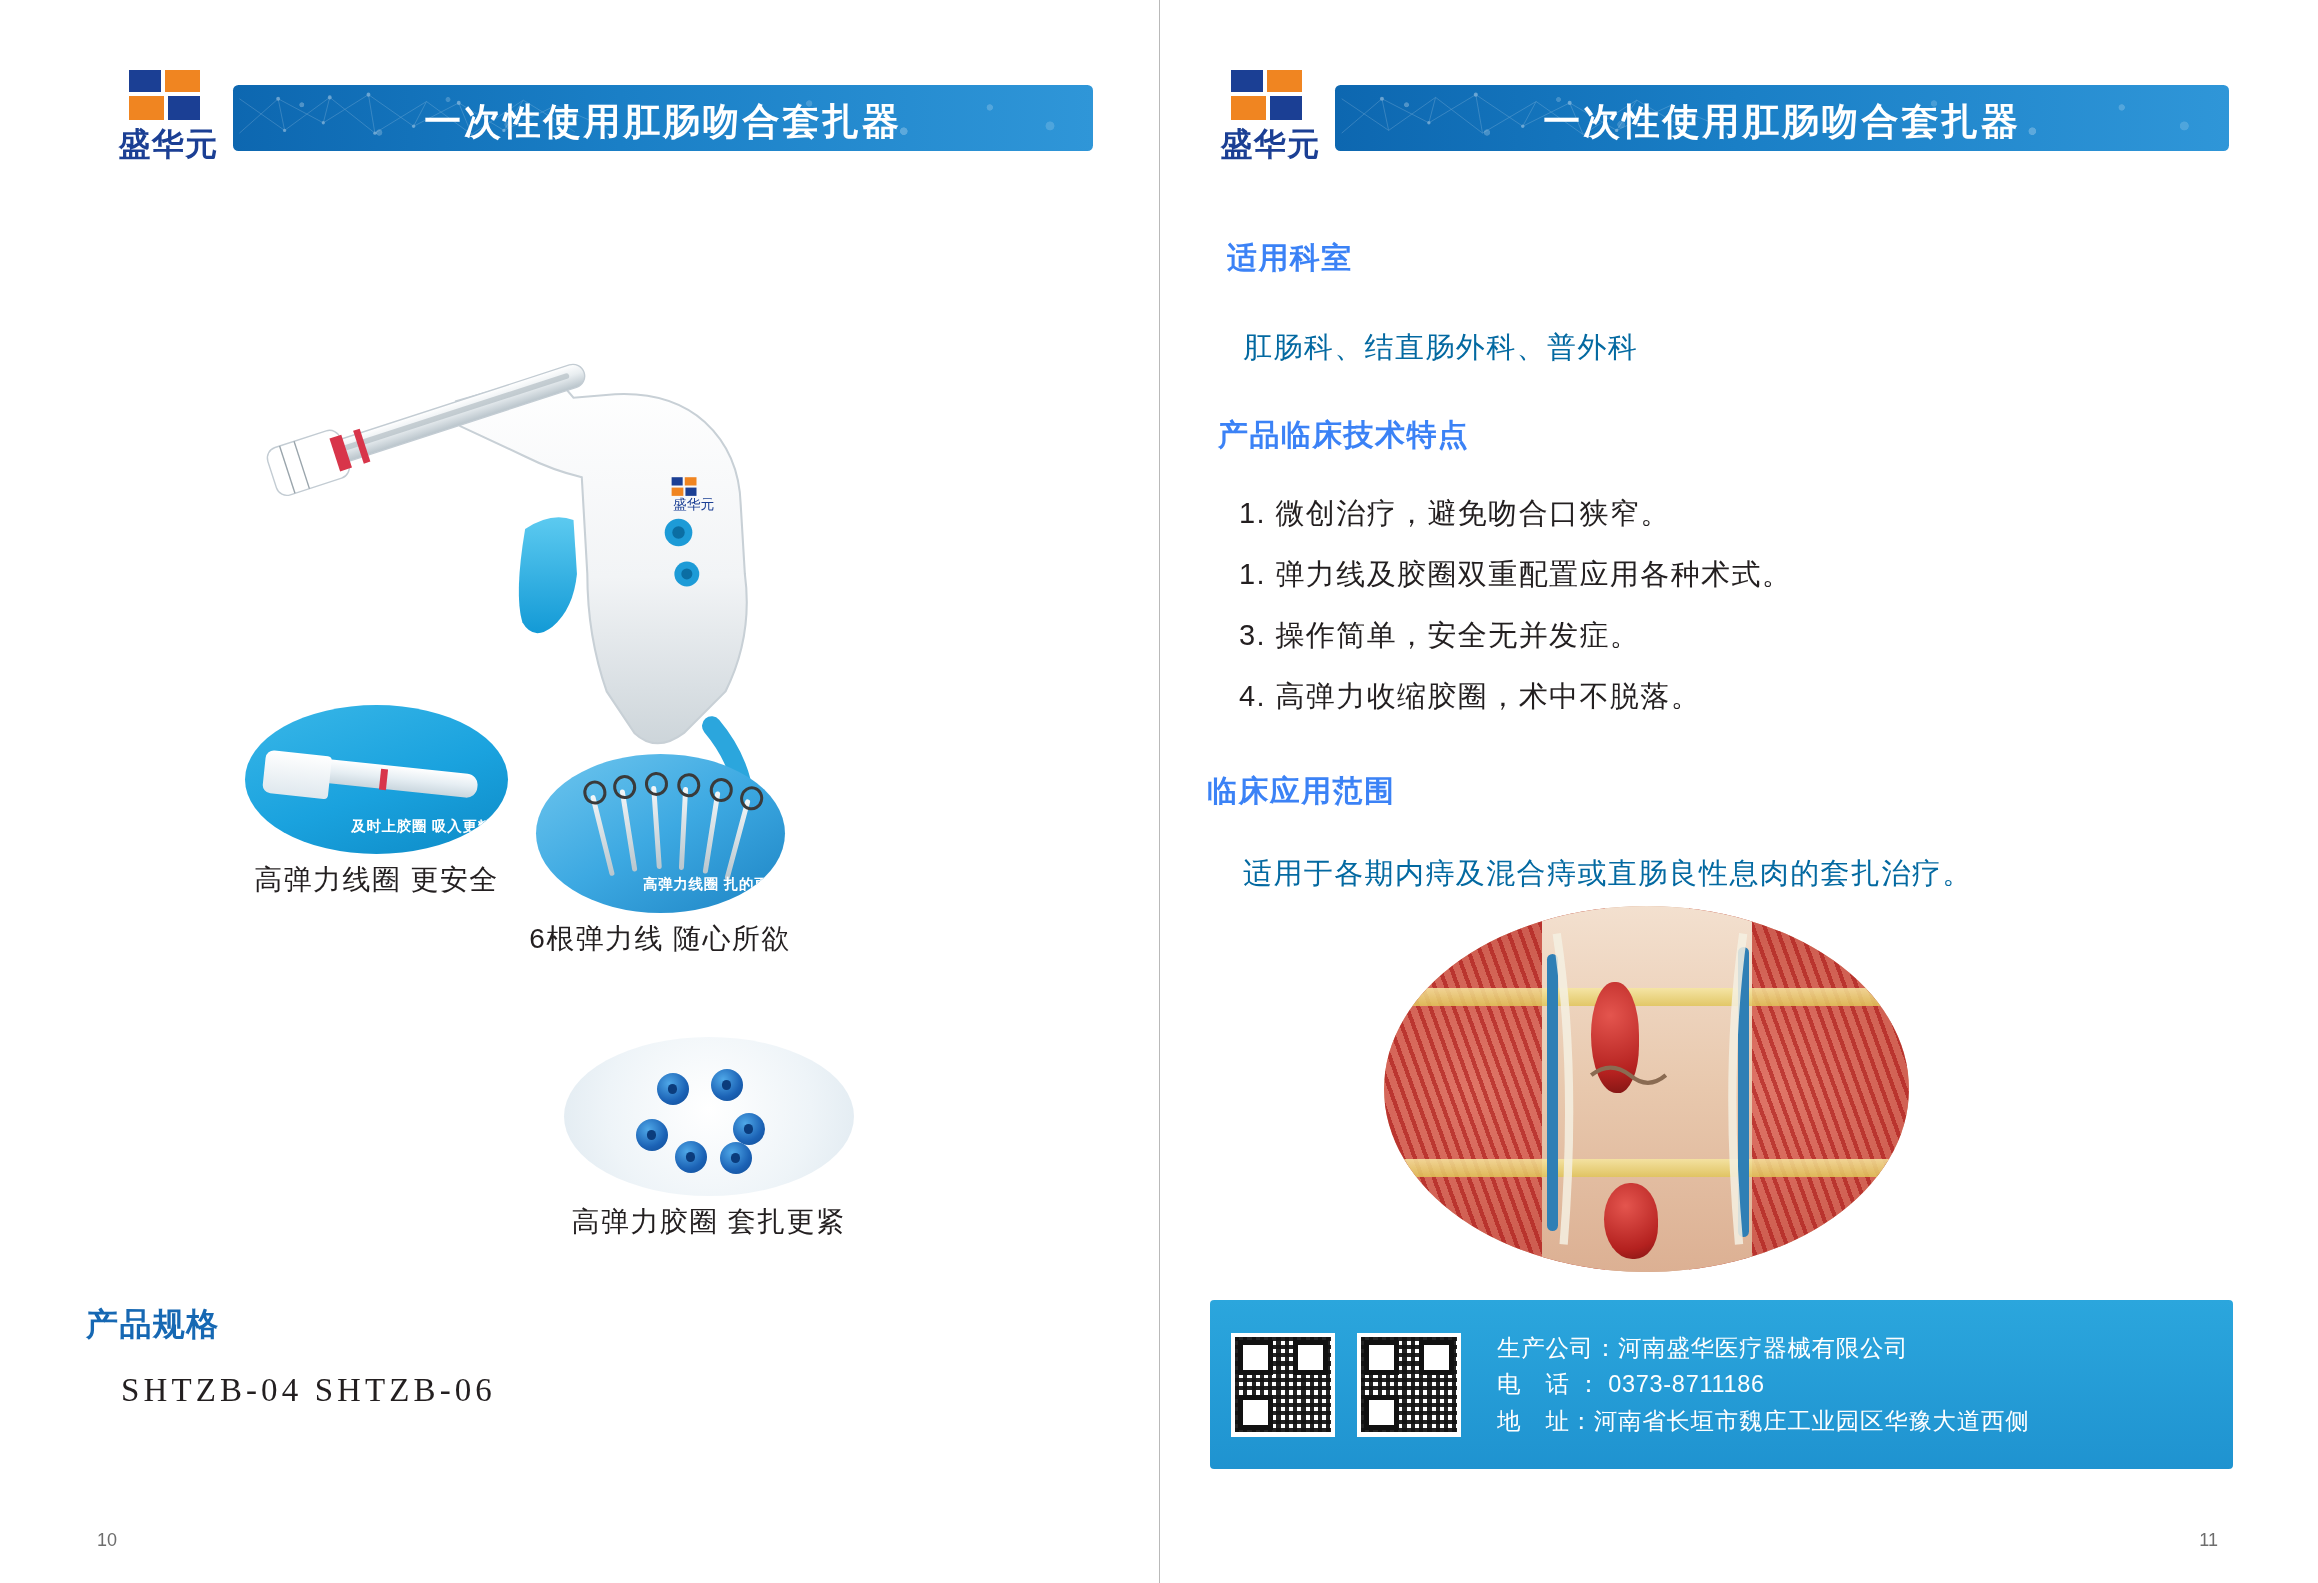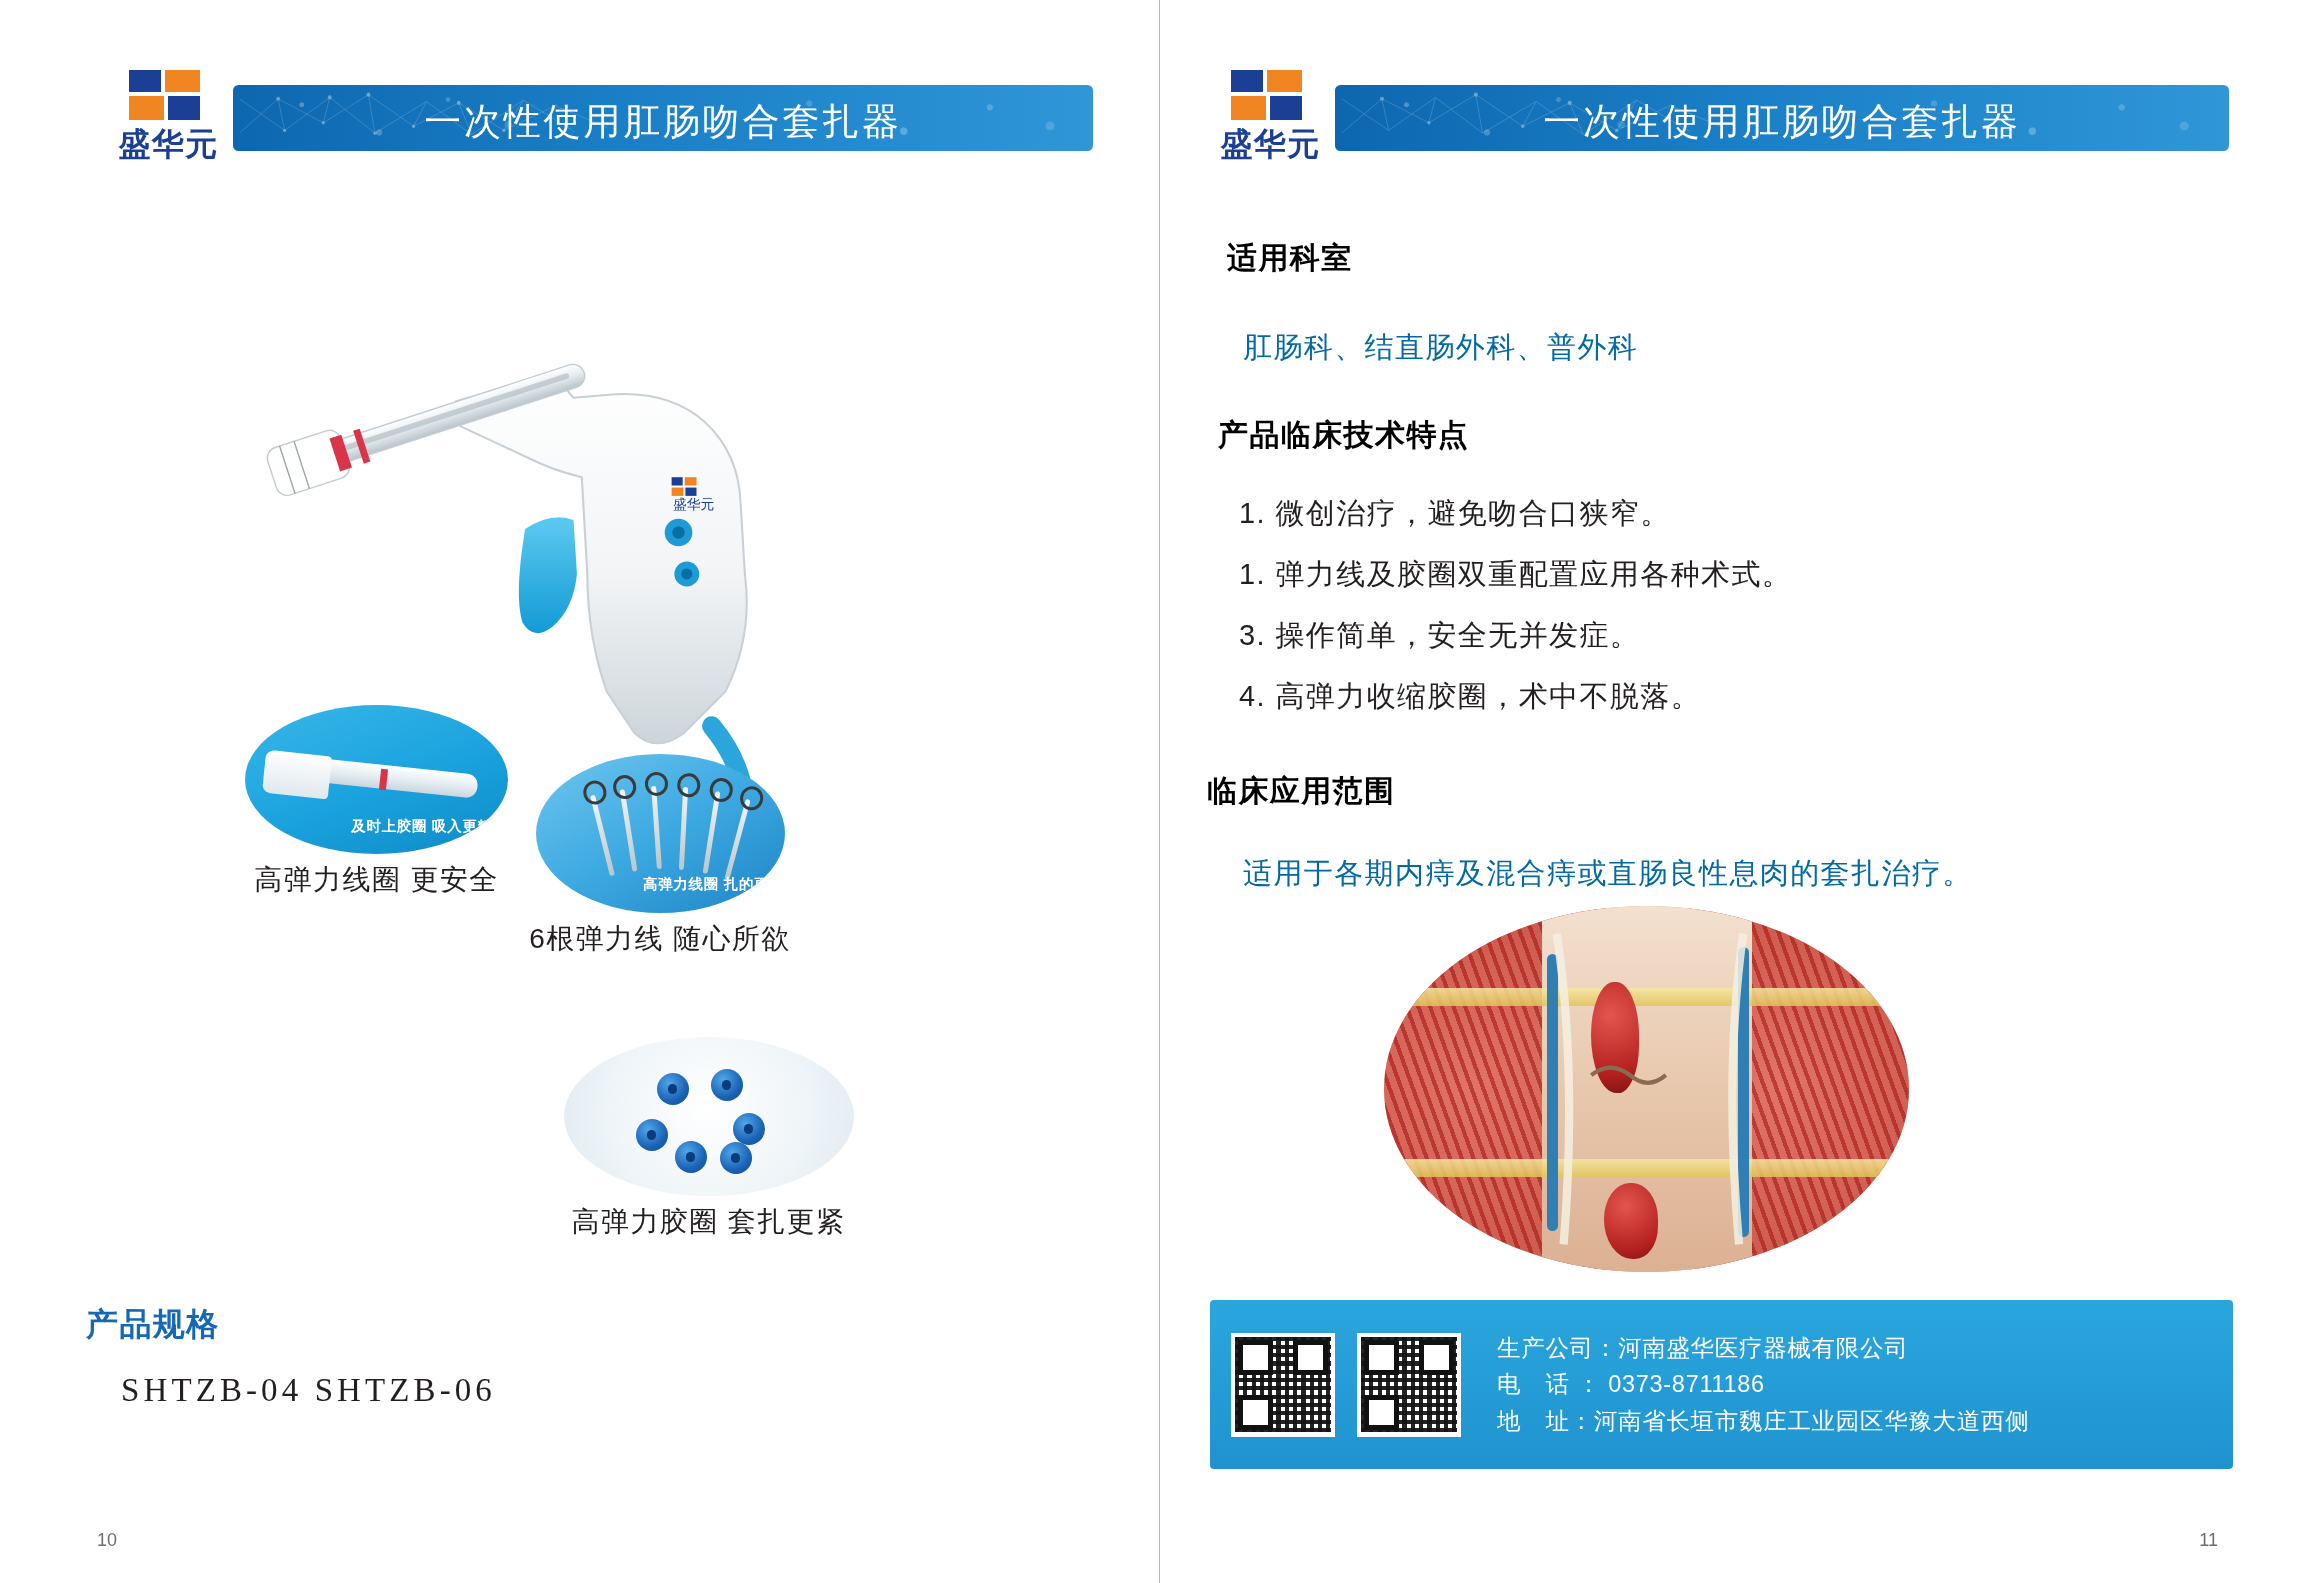--- a/index.html
+++ b/index.html
@@ -102,21 +102,21 @@
   }
   .title-bar-net {
     position: absolute;
     left: 0; top: 0; width: 45%; height: 100%;
     opacity: .45;
   }
   .title-text {
     position: relative;
     color: #ffffff;
     font-size: 37px;
-    font-weight: normal;
+    font-weight: bold;
     letter-spacing: 2.8px;
     white-space: nowrap;
     margin-top: 8px;
   }
 
   
   #header-left  { left: 104px; top: 66px;  width: 989px; }
   #header-right { left: 1206px; top: 66px; width: 1023px; }
 
   
@@ -276,21 +276,21 @@
     color: #6d6d6d;
   }
   #page-num-left  { left: 97px; }
   #page-num-right { right: 100px; }
 
   
   .sec-head {
     position: absolute;
     font-size: 30px;
     font-weight: bold;
-    color: #000000;
+    color: #3b82f6;
     letter-spacing: 1.4px;
   }
   .body-text {
     position: absolute;
     font-size: 29px;
     color: #0369a1;
     letter-spacing: 1.4px;
   }
 
   #head-dept   { left: 1227px; top: 238px; }

